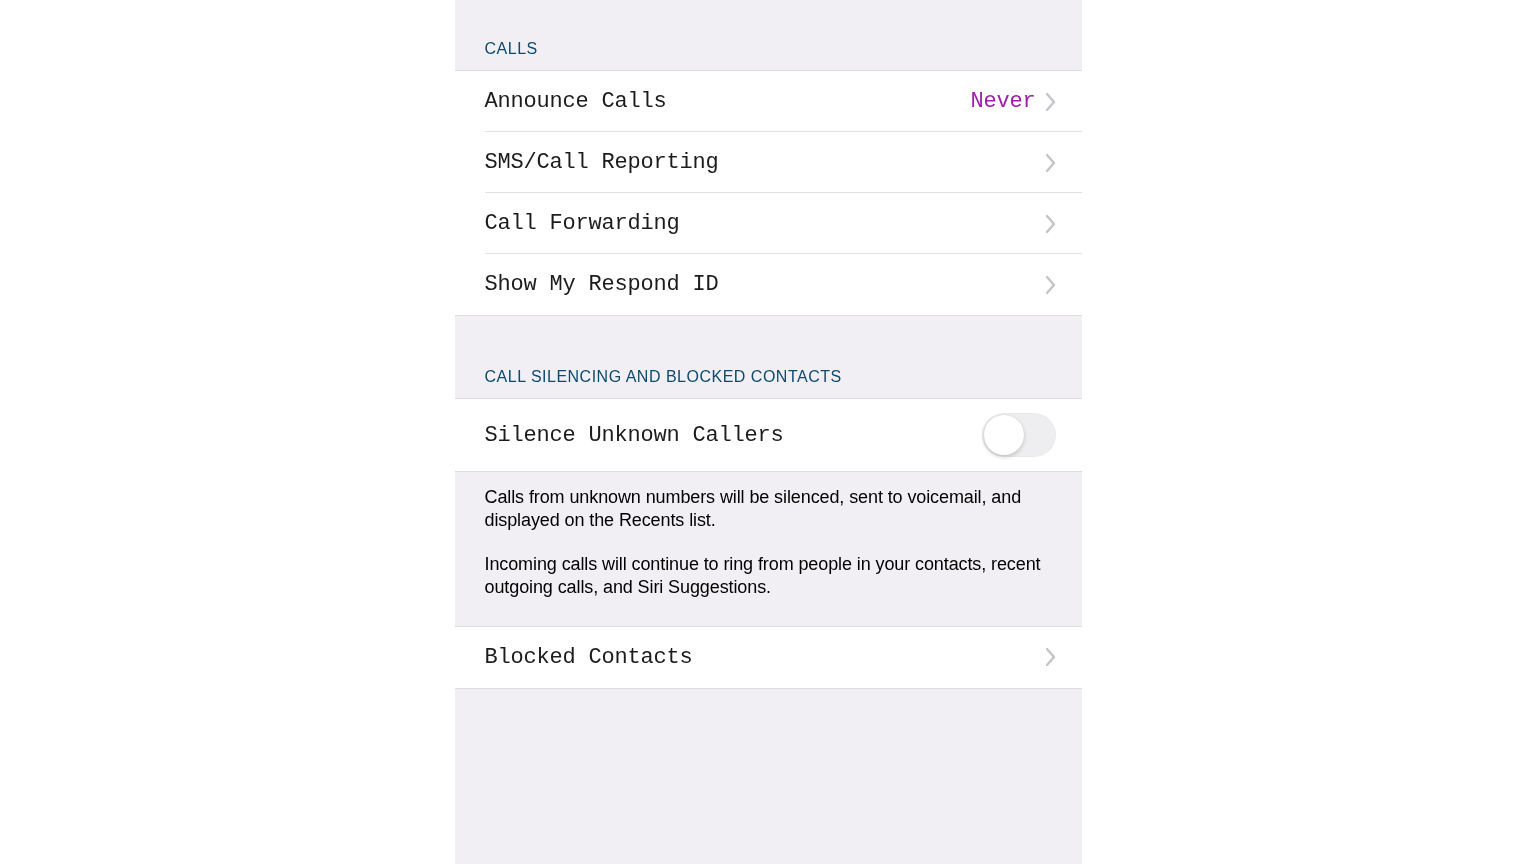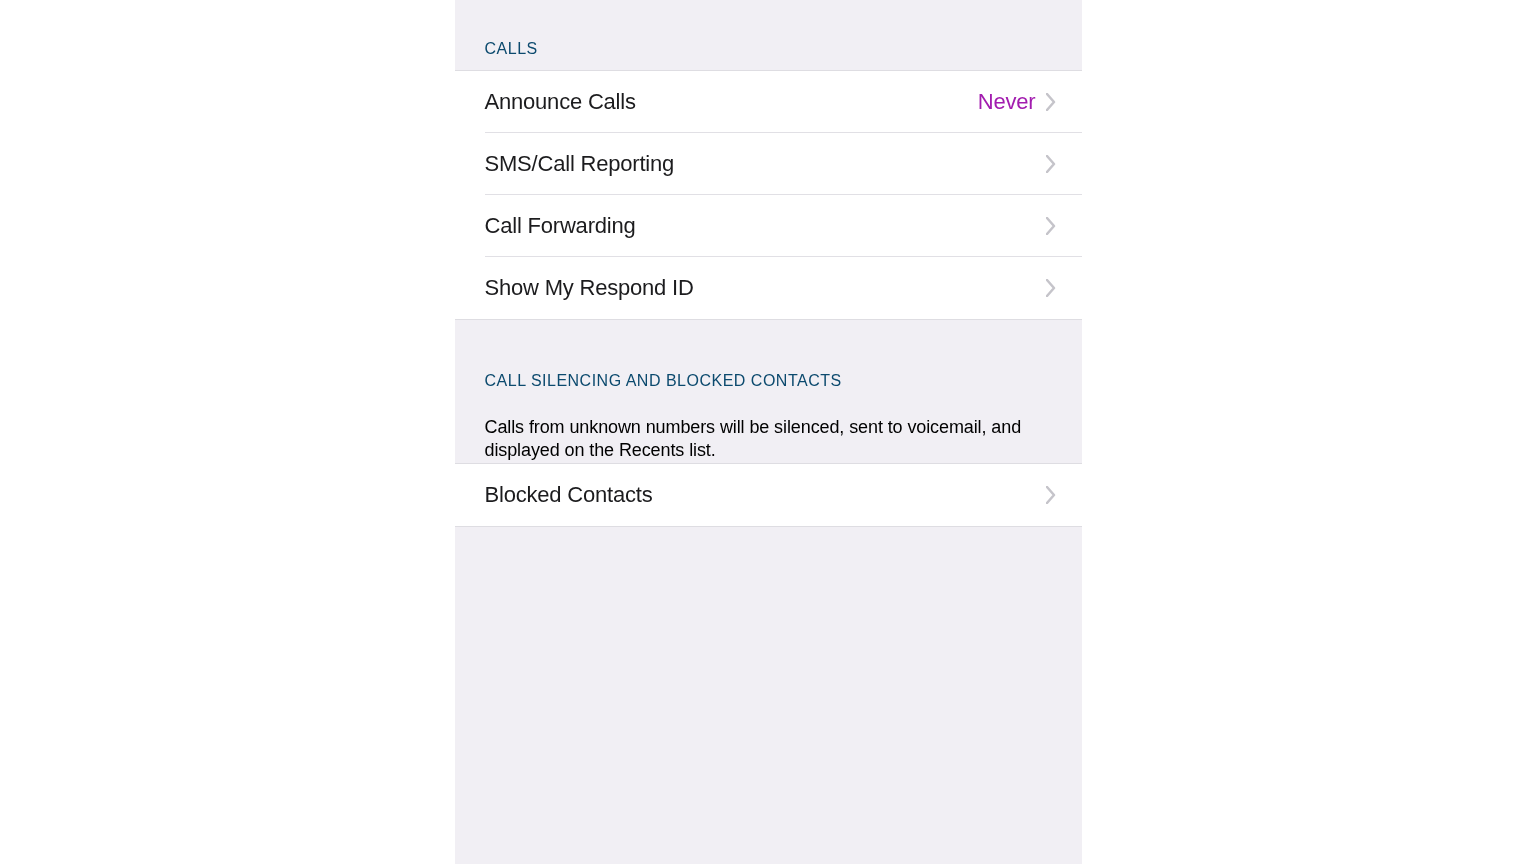--- a/index.html
+++ b/index.html
@@ -41,20 +41,21 @@
       border-bottom: 1px solid #dedde2;
     }
     .row {
       display: flex;
       align-items: center;
       justify-content: space-between;
       padding: 18px 26px 18px 30px;
       background: #ffffff;
       position: relative;
       cursor: pointer;
+      font-family: Liberation Mono, monospace;
     }
     .row:not(:last-child)::after {
       content: "";
       position: absolute;
       left: 30px;
       right: 0;
       bottom: 0;
       height: 1px;
       background: #e1e0e5;
     }
@@ -169,22 +170,31 @@
               <path d="M1 1 L8 9 L1 17" stroke="#c5c4ca" stroke-width="2.5" fill="none" stroke-linecap="round" stroke-linejoin="round"></path>
             </svg>
         </span>
       </span>
     </div>
 
   </div>
 
   <div class="section-header second">CALL SILENCING AND BLOCKED CONTACTS</div>
 
+  <div class="list">
+    <div class="row toggle-row">
+      <span class="row-label">Silence Unknown Callers</span>
+      <span class="toggle">
+        <span class="toggle-knob"></span>
+      </span>
+    </div>
+  </div>
 
   <div class="footer-text">Calls from unknown numbers will be silenced, sent to voicemail, and displayed on the Recents list.</div>
+  <div class="footer-text second">Incoming calls will continue to ring from people in your contacts, recent outgoing calls, and Siri Suggestions.</div>
 
   <div class="list">
     <div class="row">
       <span class="row-label">Blocked Contacts</span>
       <span class="row-right">
         <span class="chevron">
           <svg width="10" height="18" viewBox="0 0 10 18">
               <path d="M1 1 L8 9 L1 17" stroke="#c5c4ca" stroke-width="2.5" fill="none" stroke-linecap="round" stroke-linejoin="round"></path>
             </svg>
         </span>

